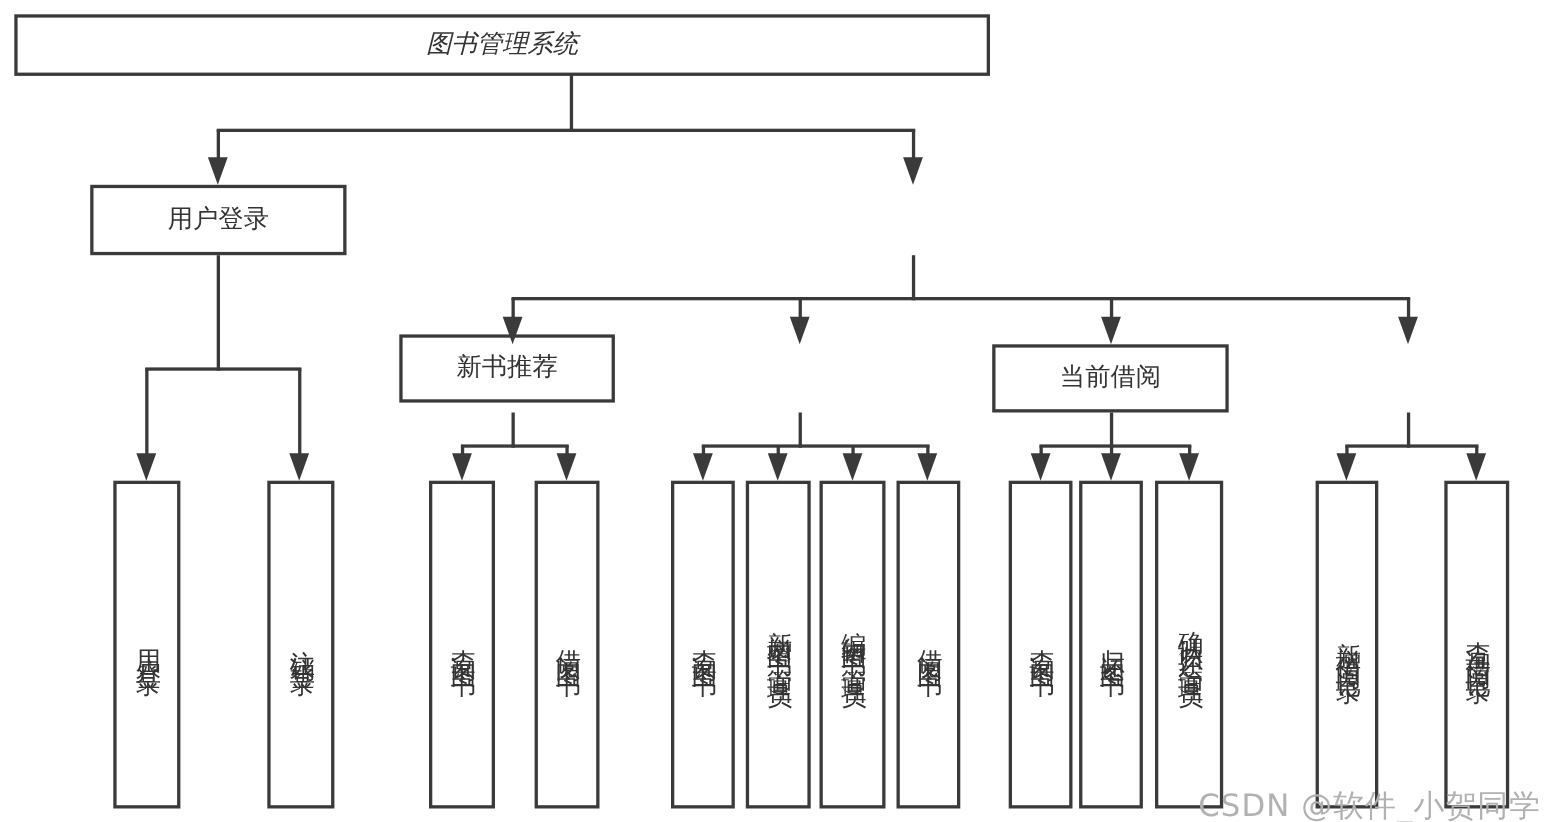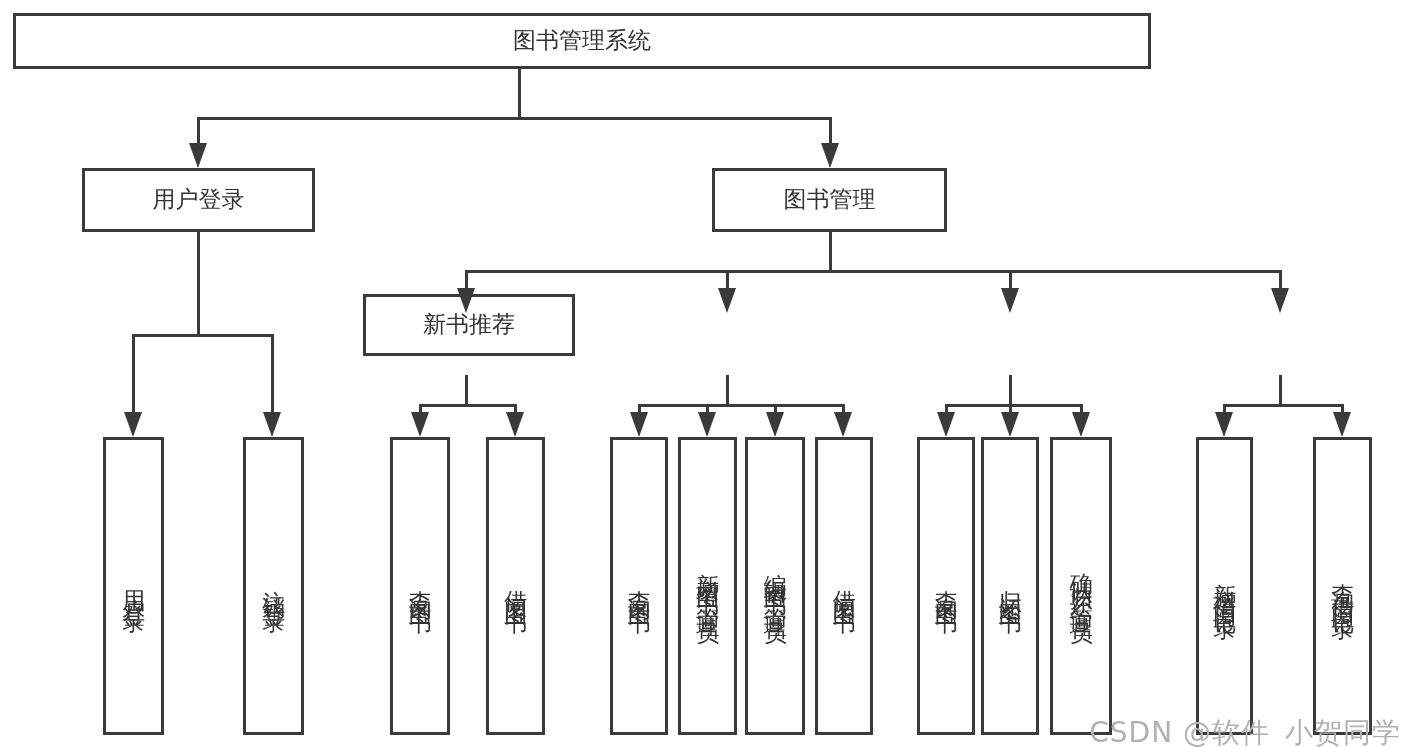--- a/index.html
+++ b/index.html
@@ -55,31 +55,31 @@
     letter-spacing: 1px;
     z-index: 5;
     white-space: nowrap;
   }
 </style>
 </head>
 <body>
 
 <div id="canvas">
   <div class="watermark">CSDN @软件_小贺同学</div>
-<div class="box" style="left: 13px; top: 13px; width: 1138px; height: 56px;">
+<div class="box" style="left: 13px; top: 13px; width: 887px; height: 56px; font-style: italic;">
       <span>图书管理系统</span>
     </div>
     <div class="box" style="left: 82px; top: 168px; width: 233px; height: 64px;">
       <span>用户登录</span>
     </div>
-    <div class="box" style="left: 712px; top: 168px; width: 235px; height: 64px;">
-      <span>图书管理</span>
+    <div class="box" style="left: 363px; top: 304px; width: 196px; height: 62px;">
+      <span>新书推荐</span>
     </div>
-    <div class="box" style="left: 363px; top: 294px; width: 212px; height: 62px;">
-      <span>新书推荐</span>
+    <div class="box" style="left: 902px; top: 313px; width: 215px; height: 62px;">
+      <span>当前借阅</span>
     </div>
     <div class="box vert" style="left: 103px; top: 437px; width: 61px; height: 298px;">
       <span>用户登录</span>
     </div>
     <div class="box vert" style="left: 243px; top: 437px; width: 61px; height: 298px;">
       <span>注销登录</span>
     </div>
     <div class="box vert" style="left: 390px; top: 437px; width: 60px; height: 298px;">
       <span>查询图书</span>
     </div>

